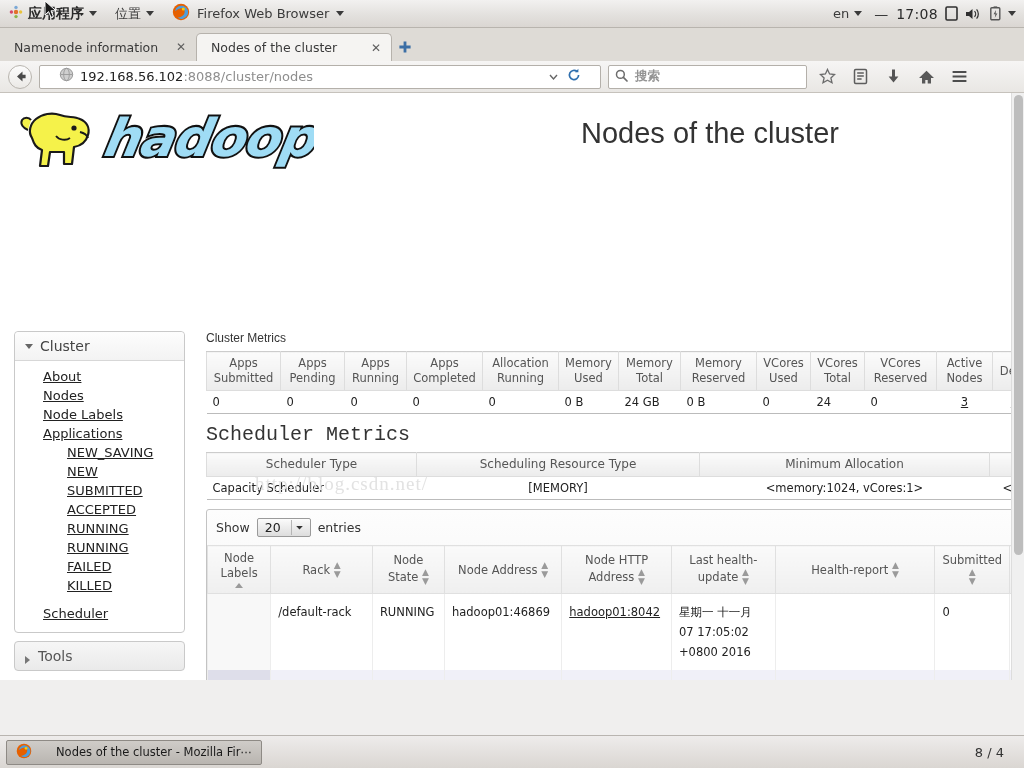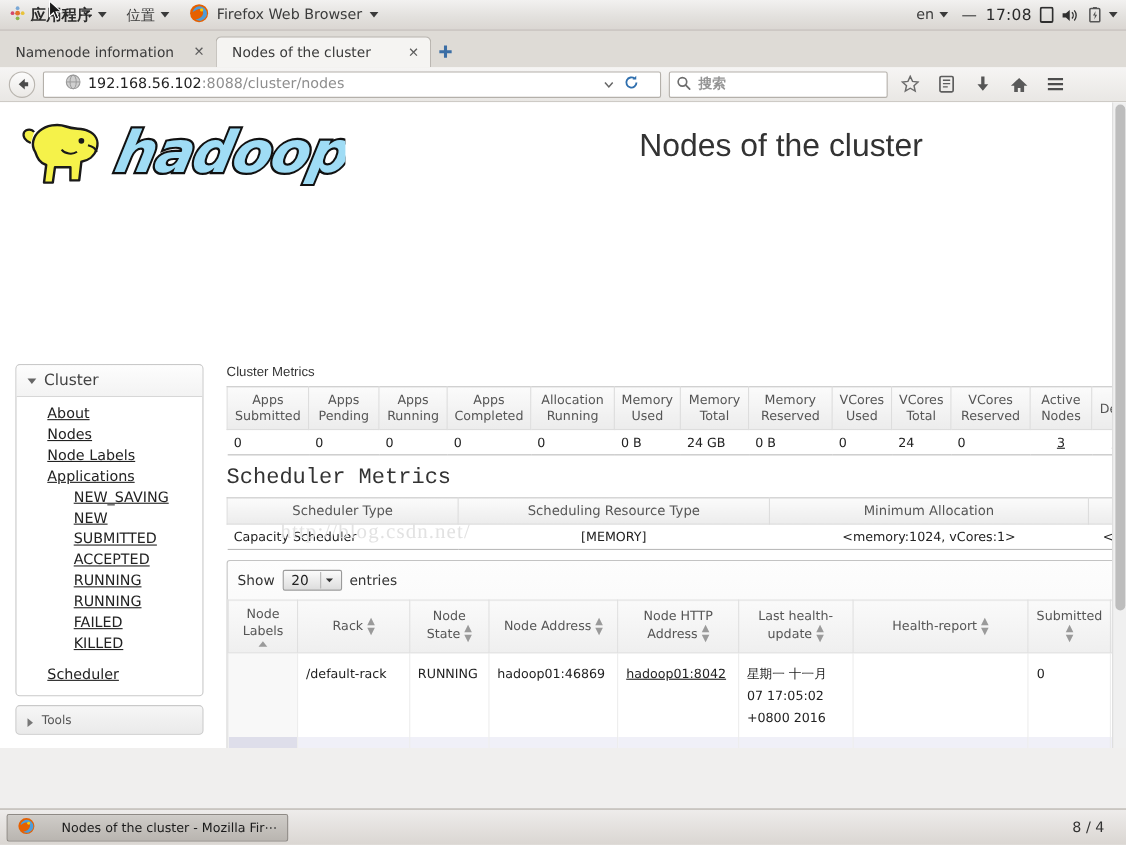--- a/index.html
+++ b/index.html
@@ -101,21 +101,21 @@
   }
   .tri-down { width:0;height:0;border-left:4px solid transparent;border-right:4px solid transparent;border-top:5px solid #666; }
   .tri-right { width:0;height:0;border-top:4px solid transparent;border-bottom:4px solid transparent;border-left:5px solid #777; }
   .sb-body { padding:6px 0 9px 0; }
   .sb-link { display:block; font-size:13px; color:#222; text-decoration:underline; padding:1px 0 1px 28px; line-height:17px; }
   .sb-link.sub { padding-left:52px; }
   .sb-gap { height:9px; }
   .sb-tools {
     margin-top:8px; border:1px solid #c9c9c9; border-radius:4px;
     background:linear-gradient(to bottom,#f6f6f6,#eaeaea);
-    padding:6px 10px; font-size:11px; color:#555; display:flex; align-items:flex-end; gap:8px;
+    padding:6px 10px; font-size:14px; color:#555; display:flex; align-items:flex-end; gap:8px;
   }
 
   
   .main { position:absolute; left:200px; top:238px; right:0; }
   .sect-title { font-size:12px; color:#333; margin:0 0 6px 6px; font-family:"Liberation Sans","DejaVu Sans",sans-serif;}
   .sect-title2 { font-size:20px; color:#333; margin:9px 0 6px 6px;font-family:Liberation Mono, monospace; }
 
   table.ht { border-collapse:collapse; font-size:11.5px; color:#333; table-layout:fixed; }
   table.ht th {
     background:linear-gradient(to bottom,#fbfbfb,#ececec);

